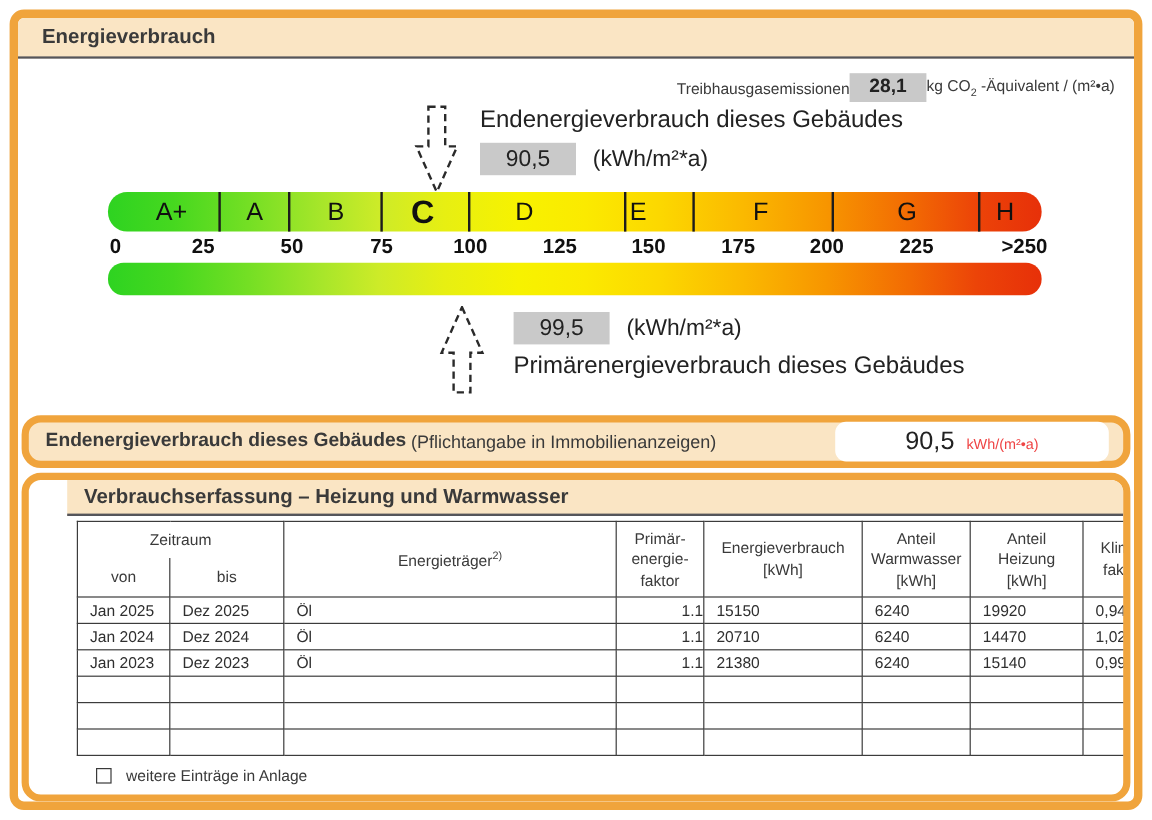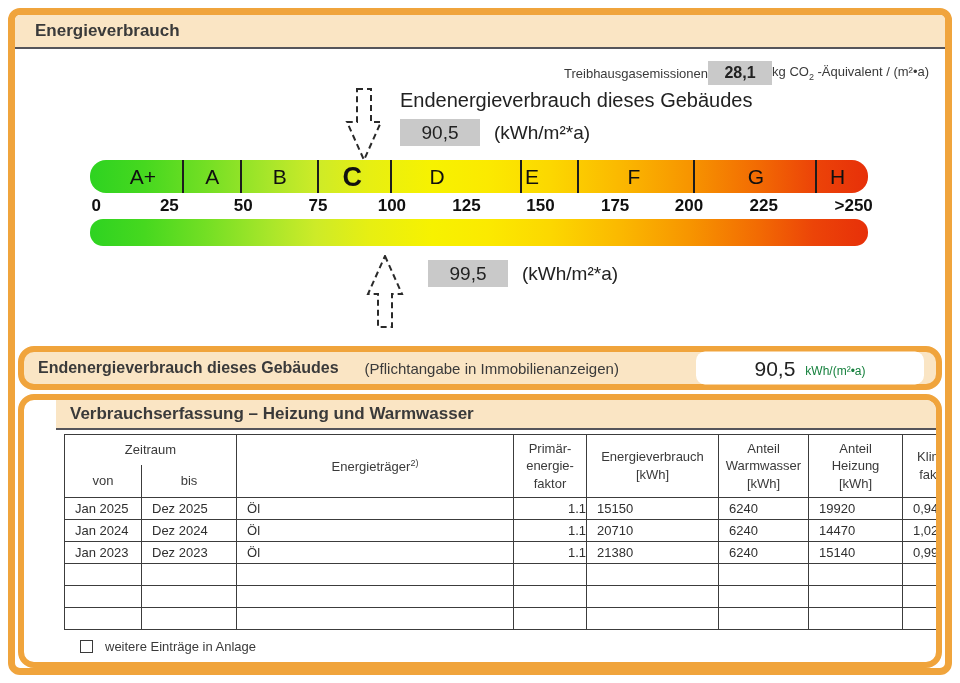--- a/index.html
+++ b/index.html
@@ -38,25 +38,25 @@
   .letter{position:absolute;top:50%;transform:translate(-50%,-50%);font-size:21px;color:#101010;}
   .letter.emph{font-size:27px;font-weight:bold;}
   .nums{position:relative;height:26px;}
   .num{position:absolute;top:3px;transform:translateX(-50%);font-size:17px;font-weight:bold;color:#101010;}
 
   
   .gap{height:5px;background:#fff;}
   .p2{margin:0 3px;height:44px;box-sizing:border-box;border:6px solid #F0A43C;border-radius:16px;
       background:#FAE5C4;display:flex;align-items:center;position:relative;padding-left:14px;}
   .p2-title{font-size:16px;font-weight:bold;color:#3A3A3A;}
-  .p2-sub{font-size:15px;color:#3A3A3A;margin-left:26px;}
+  .p2-sub{font-size:15px;color:#3A3A3A;margin-left:4px;}
   .p2-box{position:absolute;right:12px;top:50%;transform:translateY(-50%);width:228px;height:33px;
           background:#fff;border-radius:9px;display:flex;align-items:center;justify-content:center;gap:10px;}
   .p2-value{font-size:21px;color:#222;}
-  .p2-unit{font-size:12px;color:#15803d;position:relative;top:2px;}
+  .p2-unit{font-size:12px;color:#ef4444;position:relative;top:2px;}
 
   
   .p3{margin:4px 3px 0;height:274px;box-sizing:border-box;border:6px solid #F0A43C;border-radius:16px;
       background:#fff;overflow:hidden;padding-left:32px;}
   .p3-header{height:28px;background:#FAE5C4;border-bottom:2px solid #55555A;
              display:flex;align-items:center;padding-left:14px;}
   .p3-body{padding:4px 0 0 8px;}
   table.vtab{border-collapse:collapse;table-layout:fixed;width:904px;font-size:13px;color:#2f2f2f;}
   .vtab th,.vtab td{border:1px solid #3c3c3c;padding:0;}
   .vtab thead th{font-weight:400;text-align:center;vertical-align:middle;white-space:pre-line;
@@ -133,20 +133,21 @@
       </div>
 
       <svg class="arrow" style="left:351px;top:206px;" width="38" height="74" viewBox="0 0 38 74">
         <polygon points="19,1 36,39 26,39 26,72 12,72 12,39 2,39" fill="none" stroke="#2a2a2a" stroke-width="2" stroke-dasharray="6 4"></polygon>
       </svg>
 
       <div class="value-row" style="left:413px;top:211px;">
         <span class="gray-box">99,5</span>
         <span>(kWh/m²*a)</span>
       </div>
+      <div class="pri-label">Primärenergieverbrauch dieses Gebäudes</div>
     </div>
 
     <div class="gap"></div>
     <div class="p2">
       <span class="p2-title">Endenergieverbrauch dieses Gebäudes</span>
       <span class="p2-sub">(Pflichtangabe in Immobilienanzeigen)</span>
       <span class="p2-box">
         <span class="p2-value">90,5</span>
         <span class="p2-unit">kWh/(m²•a)</span>
       </span>

